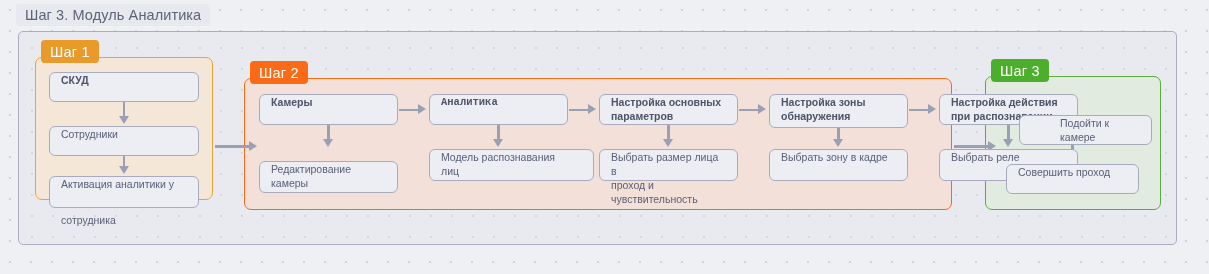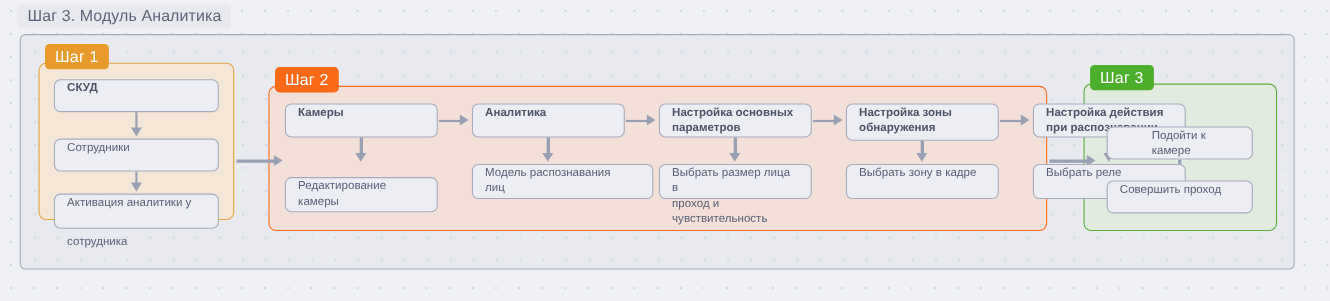--- a/index.html
+++ b/index.html
@@ -191,21 +191,21 @@
       <div class="conn-v-head" style="left:79px; top:78px;"></div>
     </div>
     <div class="node" style="left:15px; top:100px; width:139px; height:32px;">
       <span>Редактирование камеры</span>
     </div>
     <div class="conn" style="left:0; top:0;">
       <div class="conn-h-line" style="left:155px; top:47.5px; width:21px;"></div>
       <div class="conn-h-head" style="left:174px; top:43px;"></div>
     </div>
 
-    <div class="node bold" style="left:185px; top:33px; width:139px; height:31px;">
+    <div class="node bold" style="left:185px; top:33px; width:139px; height:31px;font-family:Liberation Mono, monospace;">
       <span>Аналитика</span>
     </div>
     <div class="conn" style="left:0; top:0;">
       <div class="conn-v-line" style="left:253.2px; top:64px; height:16px;"></div>
       <div class="conn-v-head" style="left:249px; top:78px;"></div>
     </div>
     <div class="node" style="left:185px; top:88px; width:165px; height:32px;">
       <span>Модель распознавания</span>
       <span>лиц</span>
     </div>
@@ -262,21 +262,21 @@
 
   <div class="conn" style="left:0; top:0;">
     <div class="conn-h-line" style="left:935px; top:113px; width:36px;"></div>
     <div class="conn-h-head" style="left:969px; top:108.5px;"></div>
   </div>
 
   <div class="step-group" style="left:966px; top:27px; width:176px; height:152px;">
     <div class="step-badge b-green">Шаг 3</div>
     <div class="group-box g-green" style="top:17px; width:176px; height:134px;"></div>
 
-    <div class="node" style="left:21px; top:56px; width:133px; height:30px;padding-left:40px;">
+    <div class="node" style="left:34px; top:56px; width:133px; height:30px;padding-left:40px;">
       <span>Подойти к камере</span>
     </div>
     <div class="conn" style="left:0; top:0;">
       <div class="conn-v-line" style="left:86.2px; top:86px; height:11px;"></div>
       <div class="conn-v-head" style="left:82px; top:95px;"></div>
     </div>
     <div class="node" style="left:21px; top:105px; width:133px; height:30px;">
       <span>Совершить проход</span>
     </div>
   </div>

